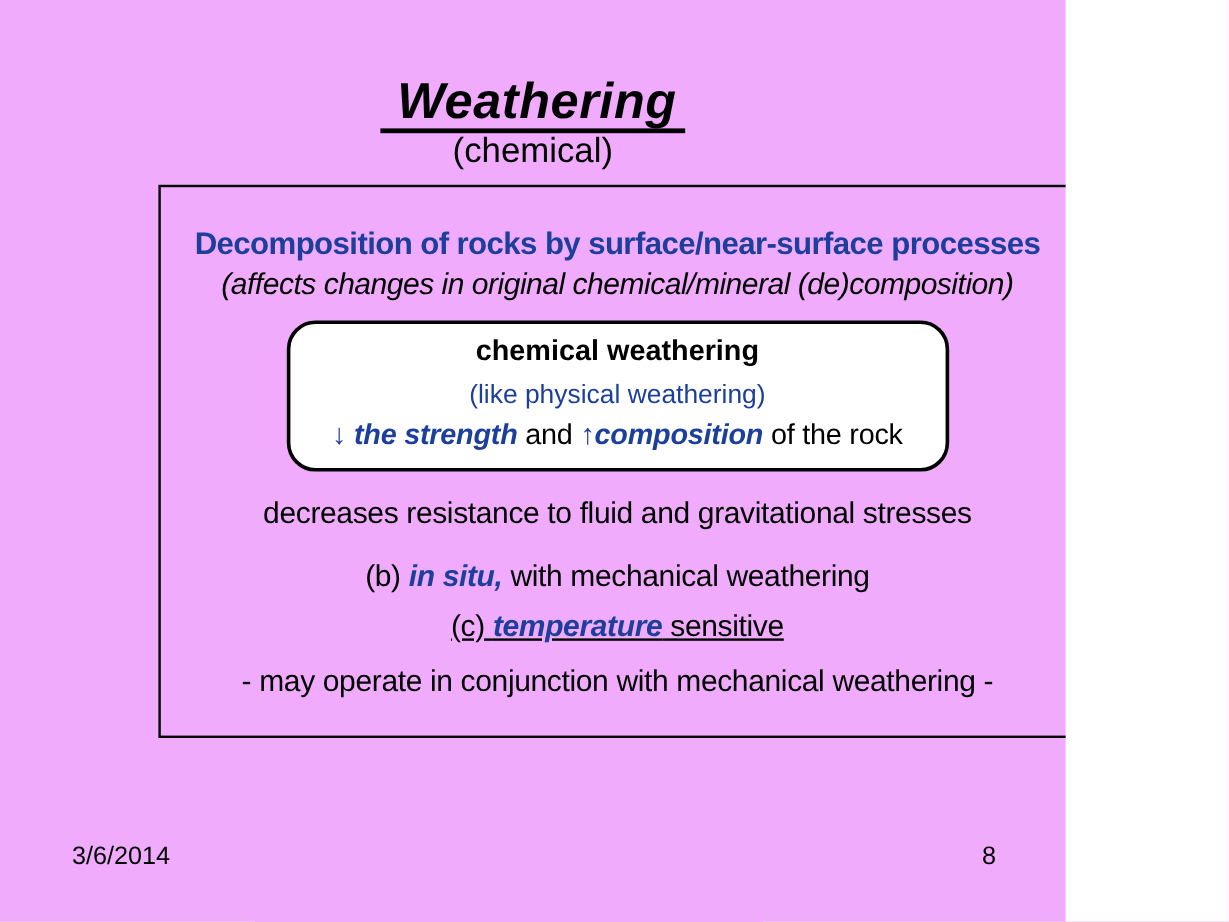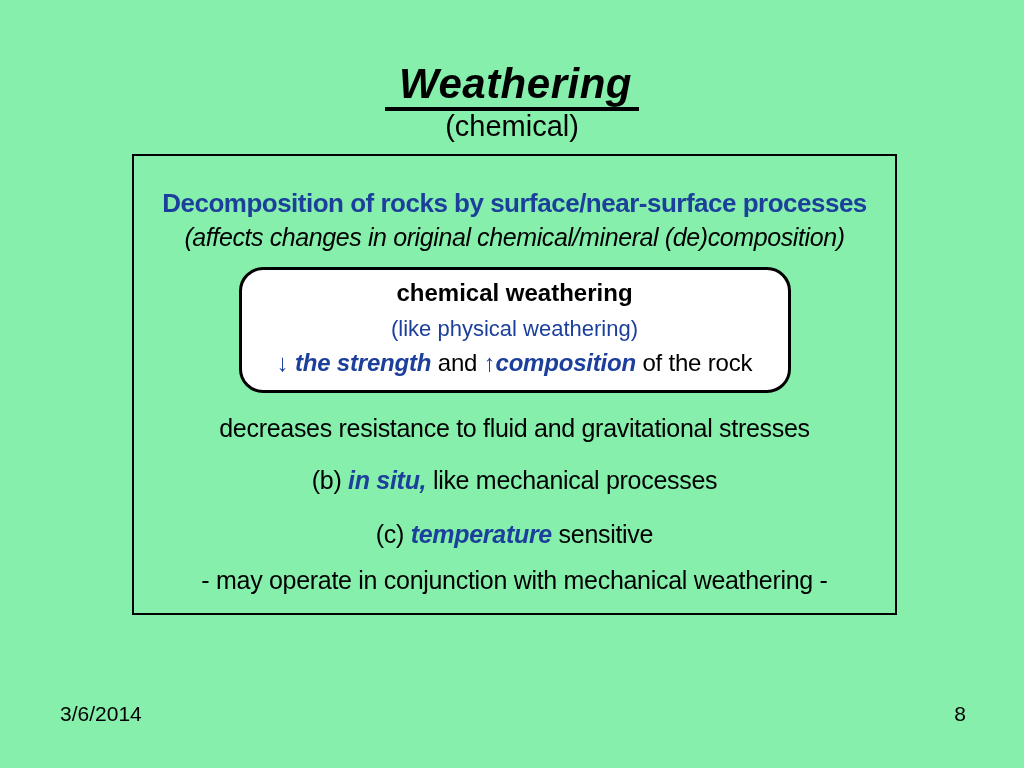--- a/index.html
+++ b/index.html
@@ -8,23 +8,23 @@
   }
   * { margin: 0; padding: 0; box-sizing: border-box; }
   html, body { width: 1024px; height: 768px; }
   body {
     background: #ffffff;
     font-family: "Liberation Sans", "DejaVu Sans", sans-serif;
     color: var(--text-black);
   }
   .slide {
     position: relative;
-    width: 1024px;
+    width: 888px;
     height: 768px;
-    background: #86efac;
+    background: #f0abfc;
     overflow: hidden;
   }
   .title-wrap {
     position: absolute;
     top: 62px;
     left: 0;
     width: 100%;
     text-align: center;
     line-height: 1.05;
   }
@@ -100,21 +100,21 @@
   .bi { color: var(--accent-blue); font-weight: bold; font-style: italic; }
   .arrow { color: var(--accent-blue); font-weight: bold; }
   .body-line {
     font-size: 25px;
     line-height: 1.2;
     letter-spacing: -0.3px;
   }
   .line-decreases { margin-top: 20px; }
   .item-a { margin-top: 14px; }
   .item-b { margin-top: 22px; }
-  .item-c { margin-top: 24px; }
+  .item-c { margin-top: 12px; text-decoration: underline; }
   .line-closing { margin-top: 16px; }
   .footer-date {
     position: absolute;
     left: 60px;
     top: 702px;
     font-size: 21px;
   }
   .footer-page {
     position: absolute;
     right: 58px;
@@ -141,21 +141,21 @@
 
     <div class="rounded-box">
       <div class="rb-title">chemical weathering</div>
       <div class="rb-sub">(like physical weathering)</div>
       <div class="rb-effects"><span class="blue">↓ </span><span class="bi">the strength</span><span> and </span><span class="arrow">↑</span><span class="bi">composition</span><span> of the rock</span></div>
     </div>
 
     <div class="body-line line-decreases">decreases resistance to fluid and gravitational stresses</div>
 
 
-    <div class="body-line item-b"><span>(b) </span><span class="bi">in situ,</span><span> like mechanical processes</span></div>
+    <div class="body-line item-b"><span>(b) </span><span class="bi">in situ,</span><span> with mechanical weathering</span></div>
 
     <div class="body-line item-c"><span>(c) </span><span class="bi">temperature</span><span> sensitive</span></div>
 
     <div class="body-line line-closing">- may operate in conjunction with mechanical weathering -</div>
 
   </div>
 
   <div class="footer-date">3/6/2014</div>
 
   <div class="footer-page">8</div>

